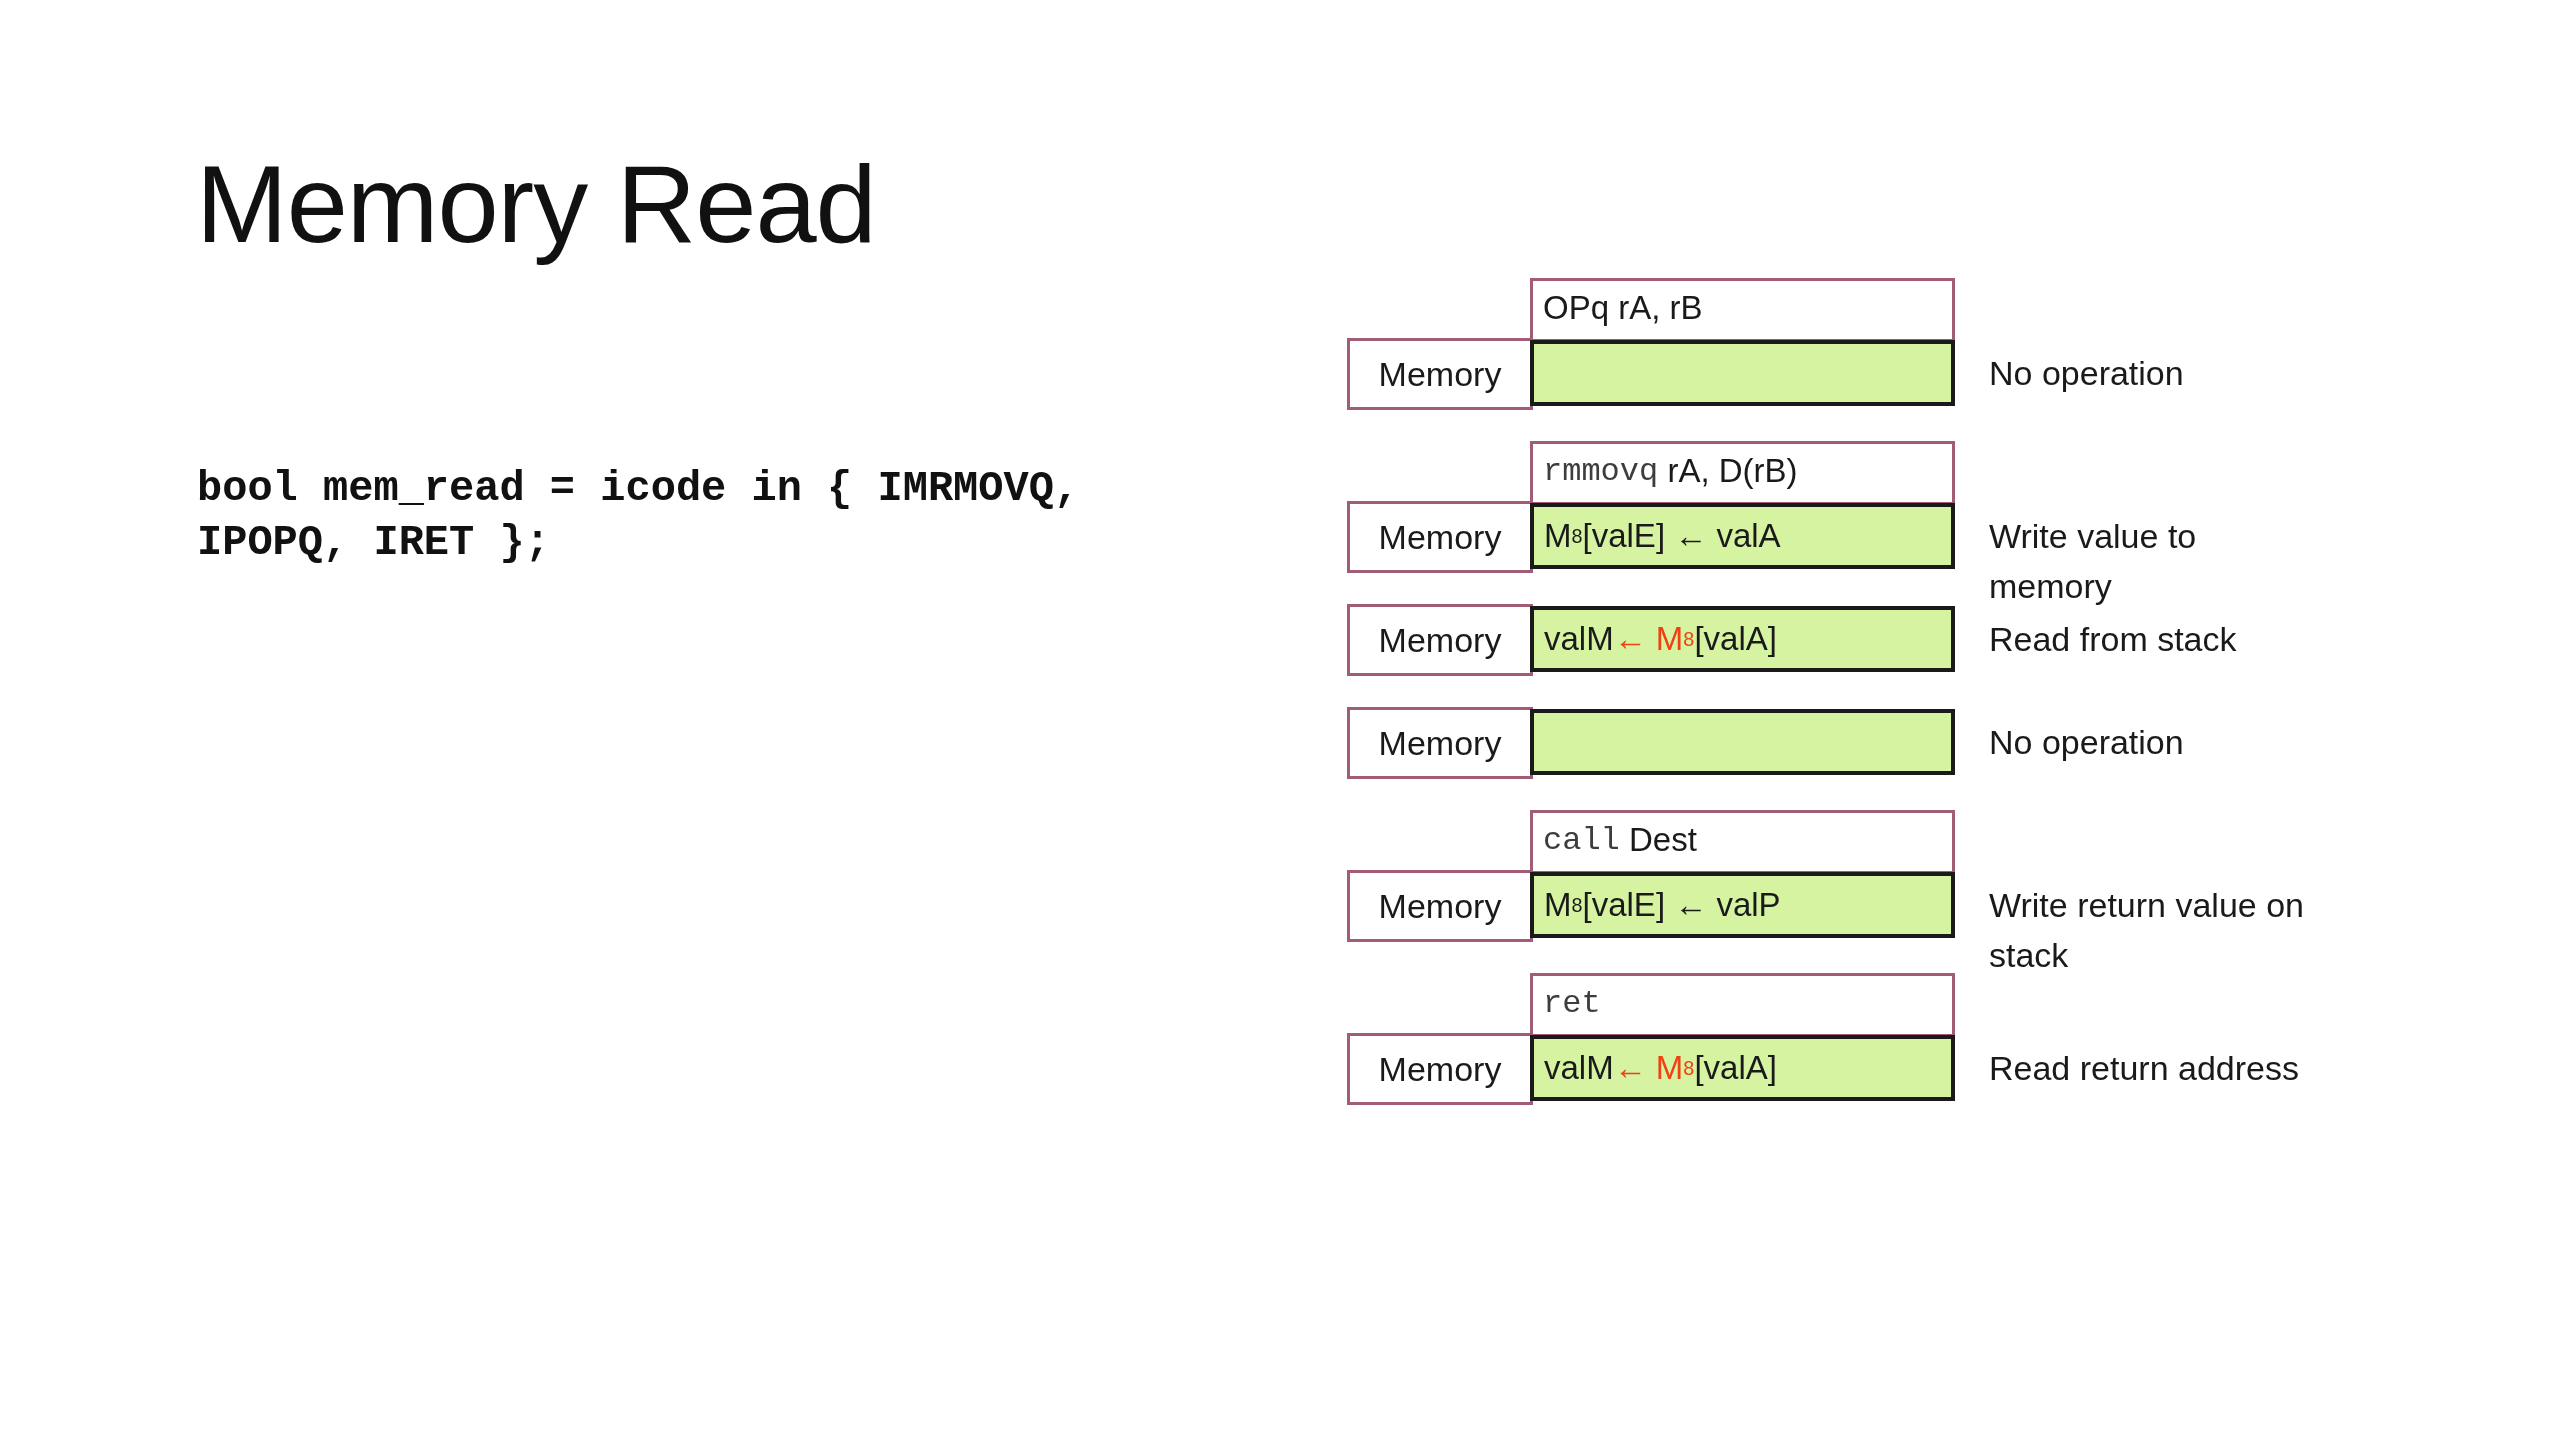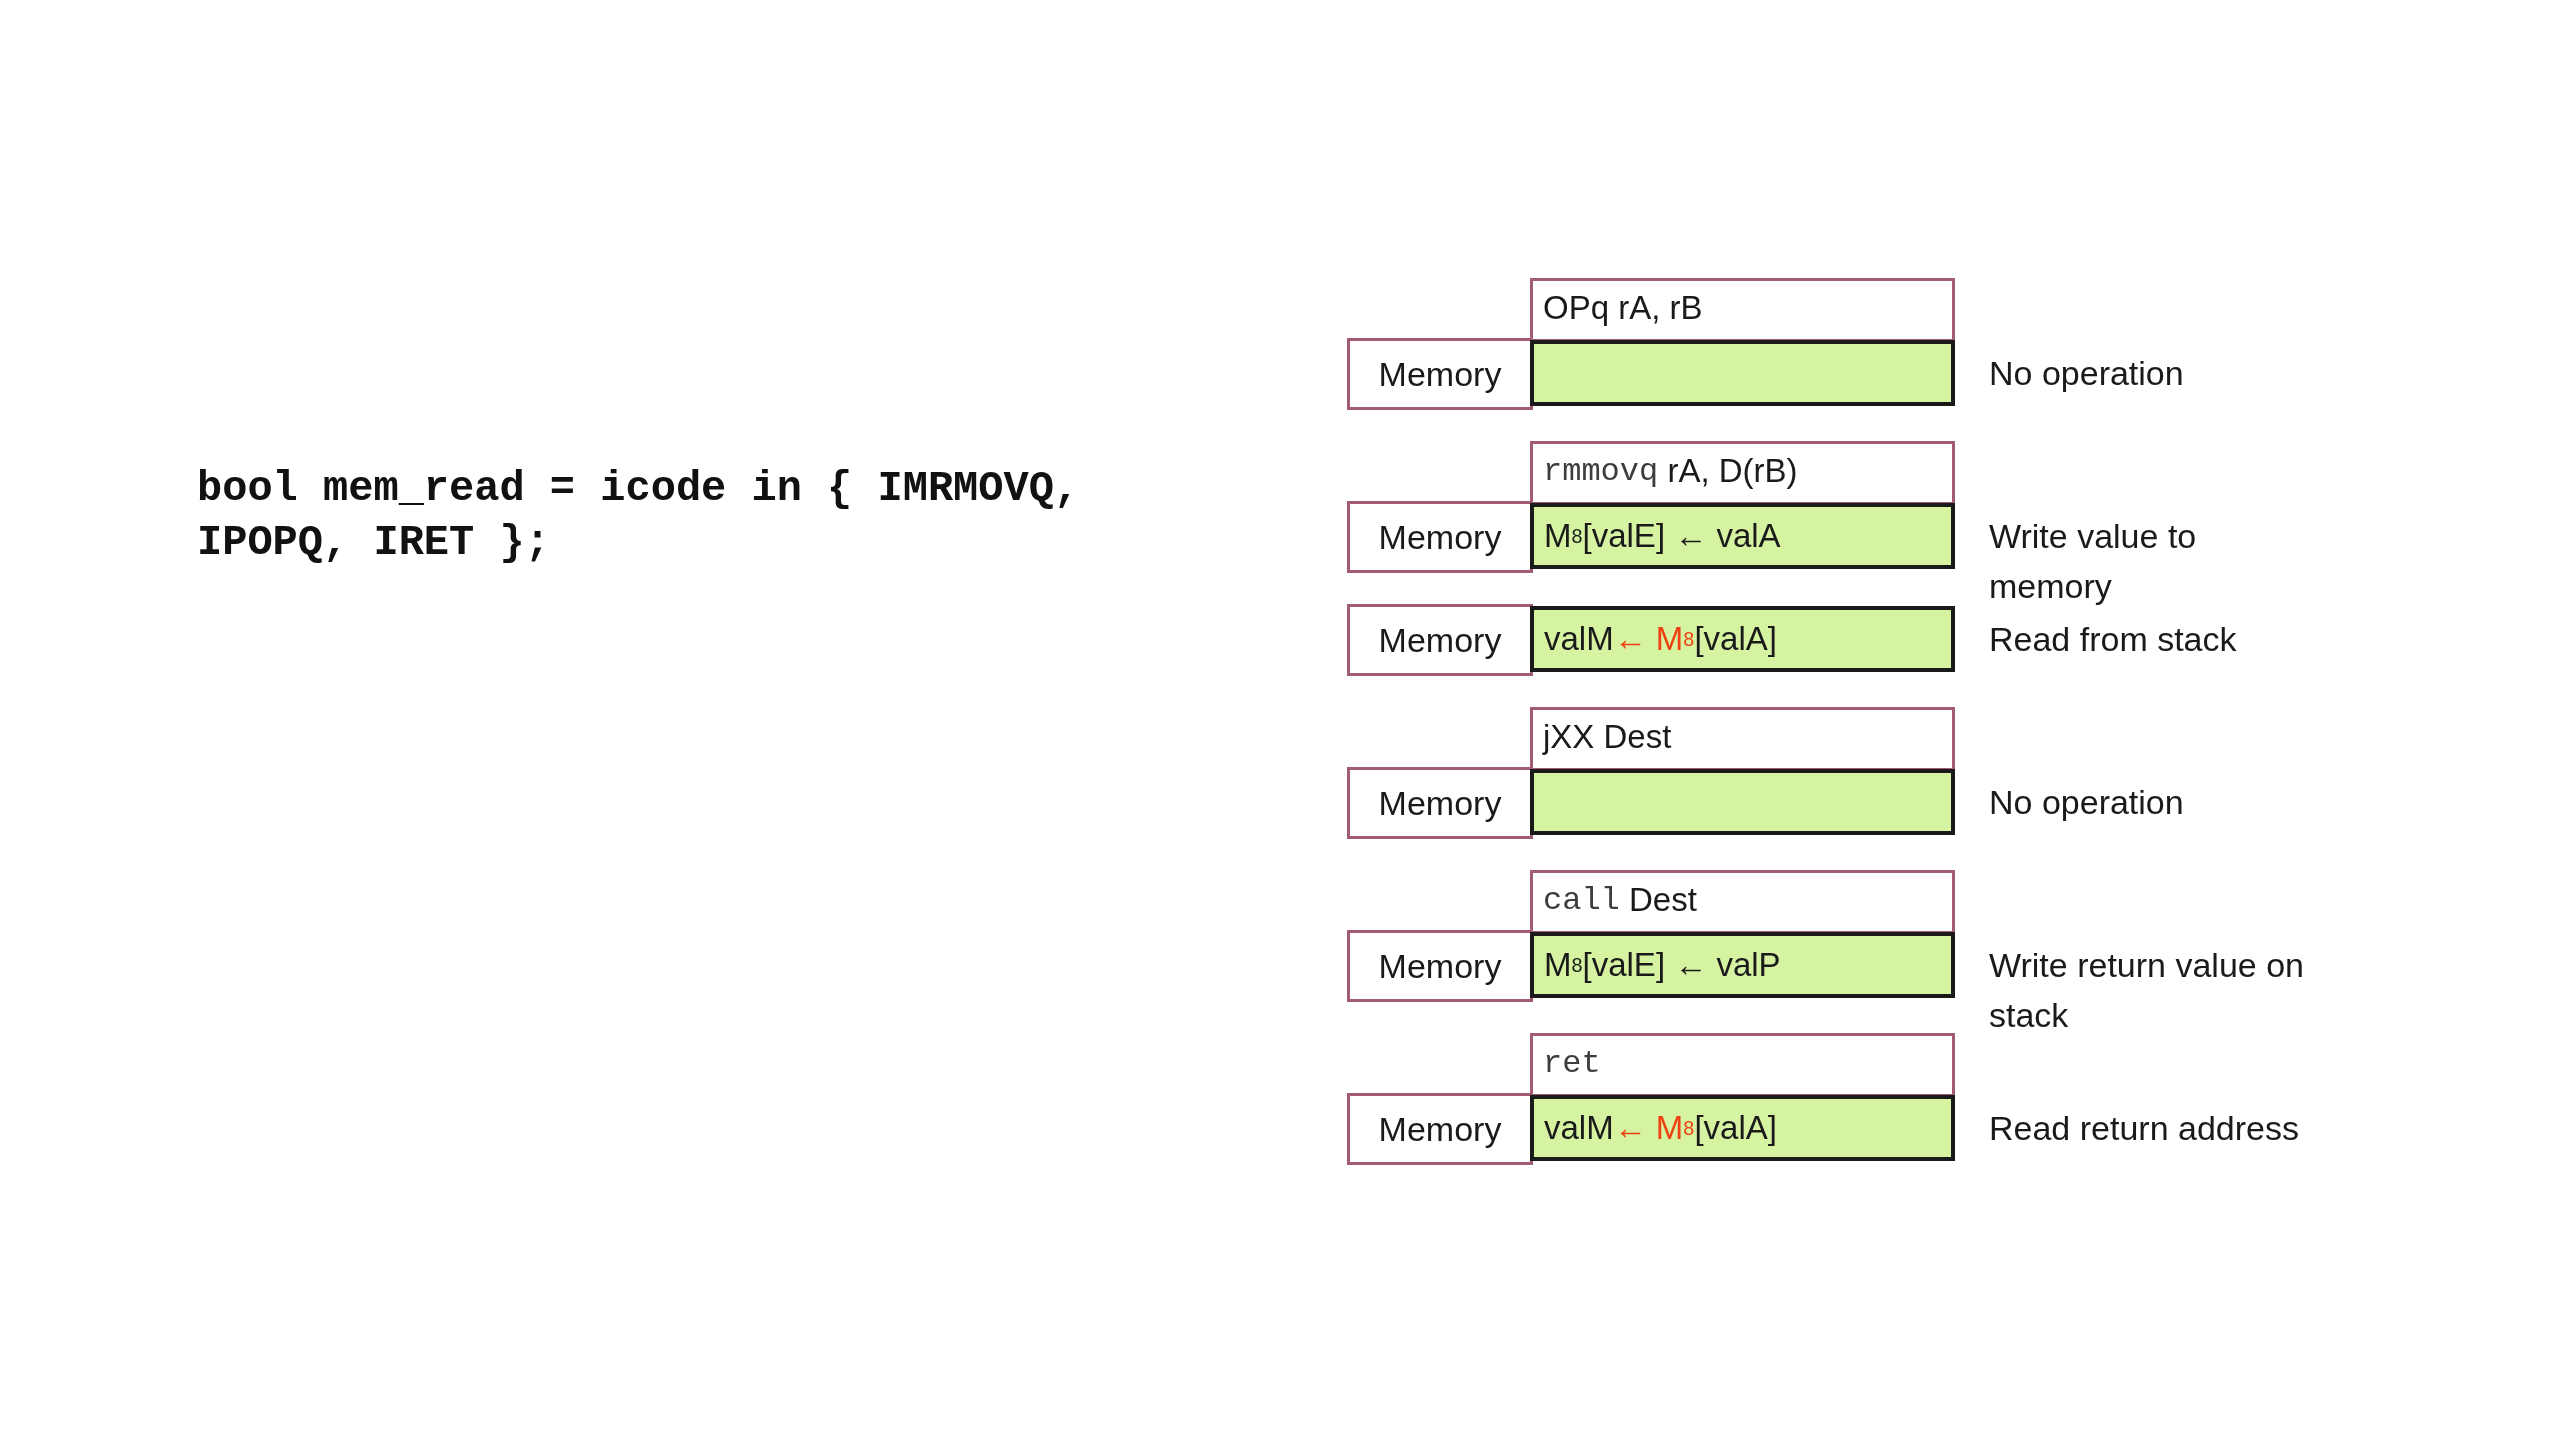--- a/index.html
+++ b/index.html
@@ -40,20 +40,21 @@
   .green-box .red{color:var(--red);}
 
   .desc{align-self:flex-end;box-sizing:border-box;margin-left:34px;width:440px;
         height:66px;padding-top:8px;font-size:34px;line-height:50px;
         white-space:pre-line;overflow:visible;}
 </style>
 </head>
 <body>
 
 <div class="slide">
+  <div class="title">Memory Read</div>
   <div class="code">bool mem_read = icode in { IMRMOVQ,
 IPOPQ, IRET };</div>
   <div class="diagram">
   <div class="block">
     <div class="memory-cell">
       <span>Memory</span>
     </div>
     <div class="stack">
       <div class="inst-box">
         <span class="inst-mono"></span>
@@ -96,24 +97,20 @@
           </div>
     </div>
     <div class="desc">Read from stack</div>
   </div>
 
   <div class="block">
     <div class="memory-cell">
       <span>Memory</span>
     </div>
     <div class="stack">
-      <div class="inst-box">
-        <span class="inst-mono"></span>
-        <span class="inst-sans">jXX Dest</span>
-      </div>
       <div class="green-box"></div>
     </div>
     <div class="desc">No operation</div>
   </div>
 
   <div class="block">
     <div class="memory-cell">
       <span>Memory</span>
     </div>
     <div class="stack">

